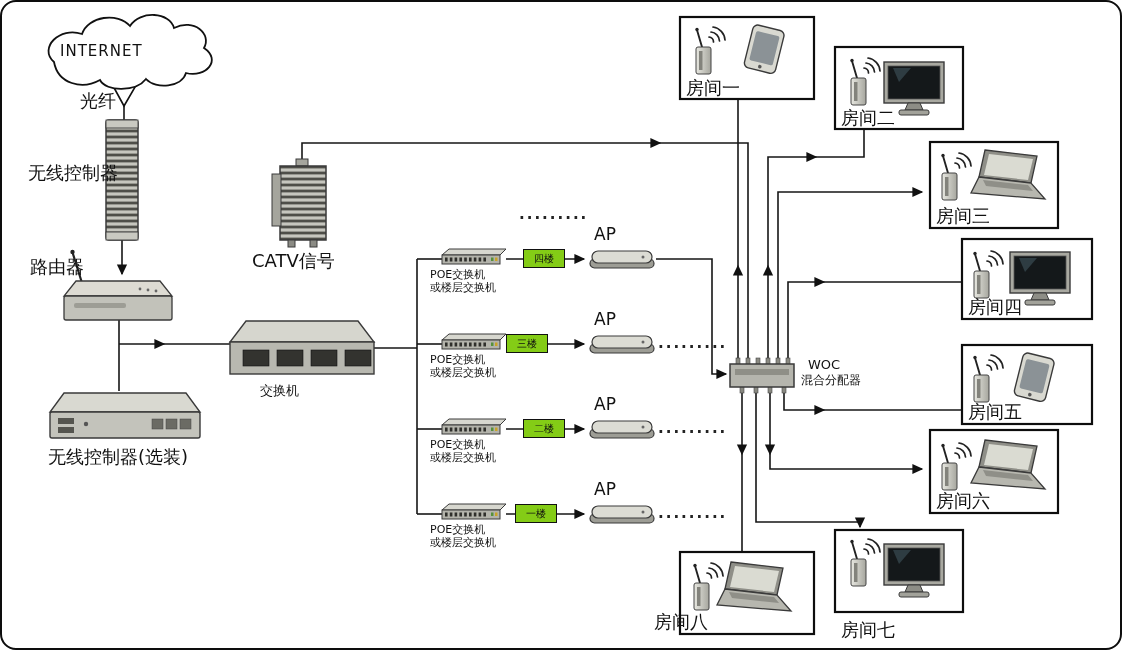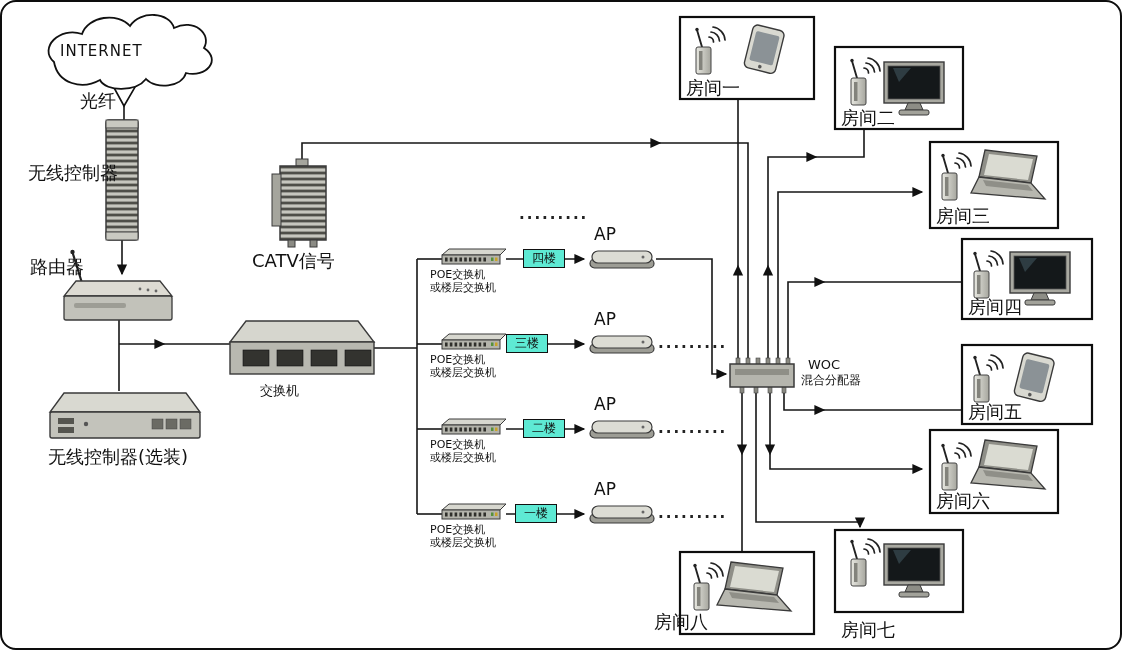--- a/index.html
+++ b/index.html
@@ -9,21 +9,21 @@
     border:2px solid #0d0d0d; border-radius:16px; overflow:hidden; color:#111;
   }
   svg.wires { position:absolute; left:0; top:0; }
   .wire { fill:none; stroke:#161616; stroke-width:1.6; }
   .room { fill:#ffffff; stroke:#0d0d0d; stroke-width:2.2; }
   .arc  { fill:none; stroke:#222; stroke-width:1.7; stroke-linecap:round; }
   .lbl { position:absolute; font-size:18px; line-height:1.2; white-space:nowrap; color:#111; }
   .c   { text-align:left; }
   .tag {
     position:absolute; width:42px; height:19px; line-height:17px; text-align:center;
-    font-size:12px; background:#5eead4; border:1.3px solid #111;
+    font-size:10px; background:#84cc16; border:1.3px solid #111;
   }
   .dots { position:absolute; font-size:15px; font-weight:700; letter-spacing:2px; color:#222; }
 </style>
 </head>
 <body>
 
 <div class="canvas">
 
   <svg class="wires" width="1122" height="650">
     <defs>

